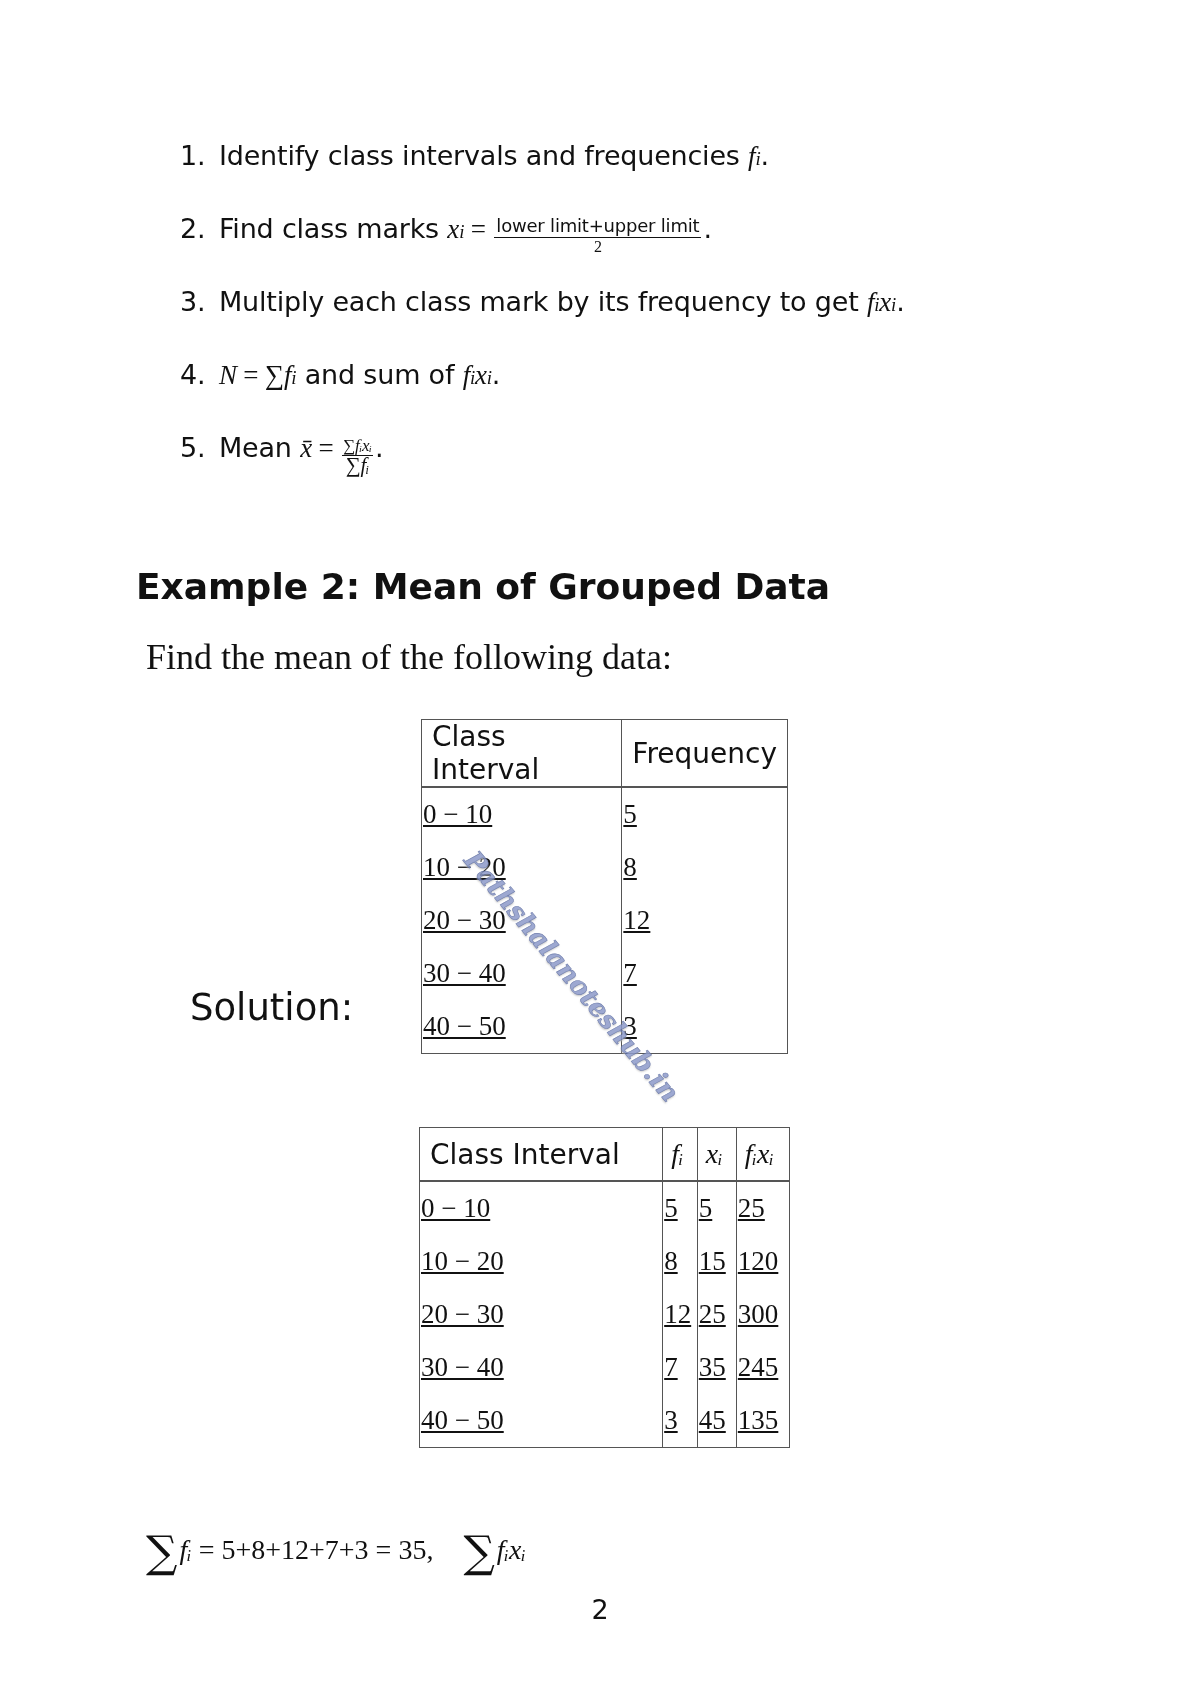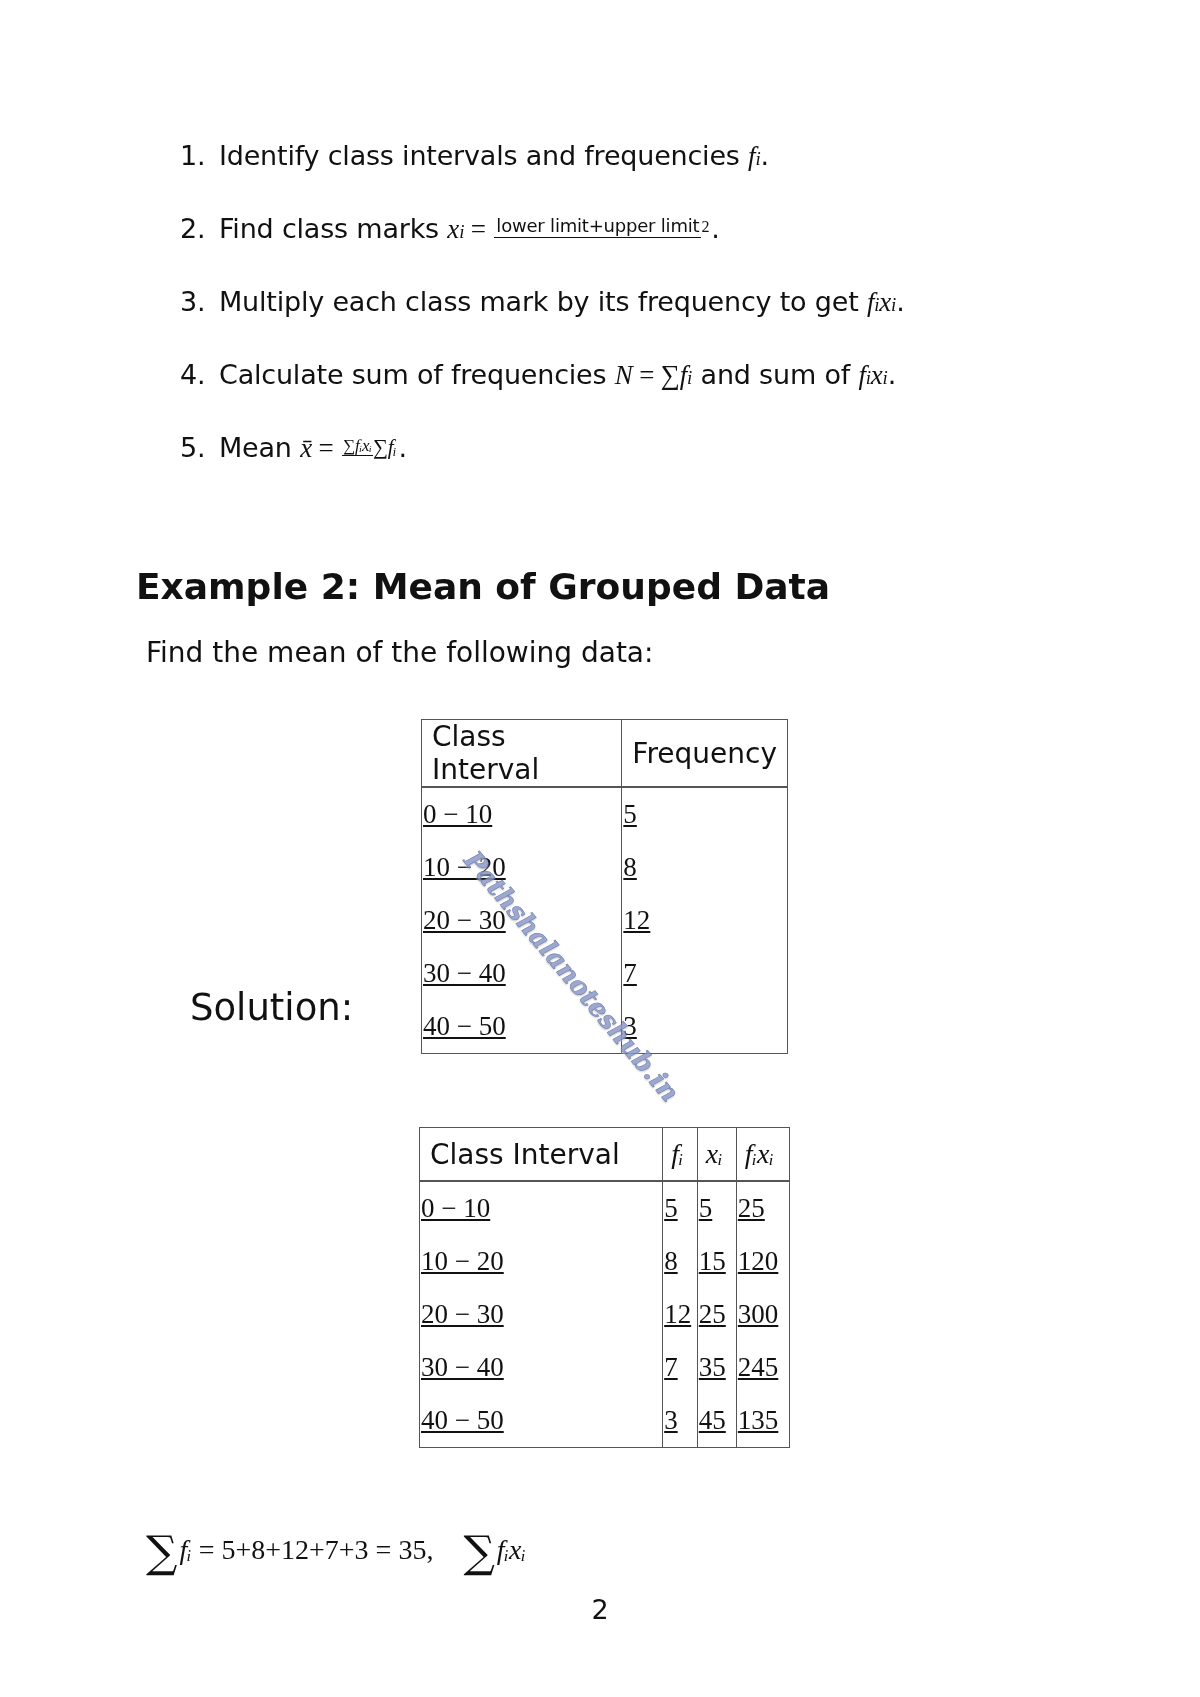--- a/index.html
+++ b/index.html
@@ -9,28 +9,28 @@
   }
   .math { font-family: "Liberation Serif", "DejaVu Serif", serif; }
   .mi { font-family: "Liberation Serif", "DejaVu Serif", serif; font-style: italic; }
   sub { font-size: 0.7em; vertical-align: -0.25em; line-height: 0; }
 
   .steps { position: absolute; left: 180px; top: 140px; width: 900px; margin: 0; padding: 0; list-style: none; }
   .step { font-size: 27px; height: 73px; display: flex; align-items: flex-start; letter-spacing: -0.2px; }
   .step .num { width: 39px; display: inline-block; }
   .step .text { display: inline-flex; align-items: baseline; white-space: pre; }
 
-  .frac { display: inline-flex; flex-direction: row; align-items: center; vertical-align: middle; margin: 4px 2px; position: relative; top: -6px; text-align: center; }
+  .frac { display: inline-flex; flex-direction: column; align-items: center; vertical-align: middle; margin: 4px 2px; position: relative; top: -6px; text-align: center; }
   .frac .top { font-size: 18px; line-height: 22px; border-bottom: 1.5px solid #111; padding: 0 2px; }
   .frac .bot { font-size: 16px; line-height: 18px; }
   .frac.small .top { font-size: 17px; line-height: 18px; padding: 0 1px; font-style: italic; }
   .frac.small .bot { font-size: 21px; line-height: 18px; }
 
   .heading { position: absolute; left: 136px; top: 566px; font-size: 36px; font-weight: bold; }
-  .prompt { position: absolute; left: 146px; top: 636px; font-size: 28px; }
+  .prompt { position: absolute; left: 146px; top: 636px; font-size: 36px; font-family: Liberation Serif, serif; }
   .solution { position: absolute; left: 190px; top: 986px; font-size: 37px; font-weight: normal; }
 
   table.grid { position: absolute; border-collapse: collapse; }
   table.grid th, table.grid td { border: 1.5px solid #555; text-align: left; }
   table.grid th { font-weight: normal; font-size: 28px; height: 52px; padding: 0 10px; border-bottom-width: 2px; }
   table.grid td { border-top: none; border-bottom: none; font-family: "Liberation Serif", "DejaVu Serif", serif; font-size: 27px; height: 51px; text-decoration: underline; }
   table.grid tr:last-child td { border-bottom: 1.5px solid #555; }
 
   #freq-table { left: 421px; top: 719px; width: 367px; }
   #freq-table th:first-child { width: 180px; }
@@ -77,21 +77,20 @@
     <span class="num">3.</span>
     <span class="text">
       <span>Multiply each class mark by its frequency to get </span>
       <span class="mi">f</span><sub class="mi">i</sub><span class="mi">x</span><sub class="mi">i</sub>
       <span>.</span>
     </span>
   </li>
   <li class="step">
     <span class="num">4.</span>
     <span class="text">
-      <span>Calculate sum of frequencies </span>
       <span class="mi">N</span>
       <span class="math"> = </span>
       <span class="math">∑</span>
       <span class="mi">f</span><sub class="mi">i</sub>
       <span> and sum of </span>
       <span class="mi">f</span><sub class="mi">i</sub><span class="mi">x</span><sub class="mi">i</sub>
       <span>.</span>
     </span>
   </li>
   <li class="step">

